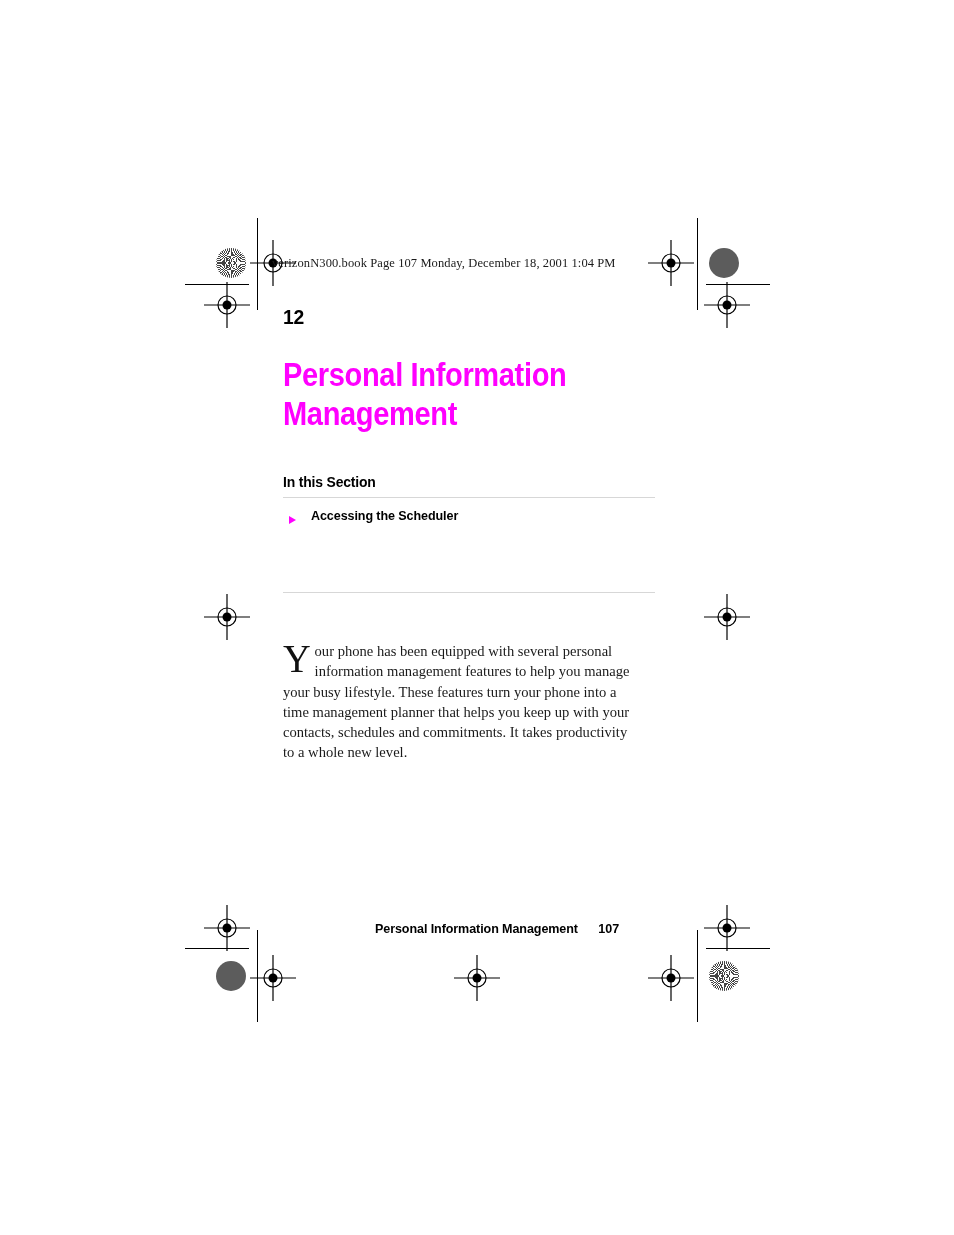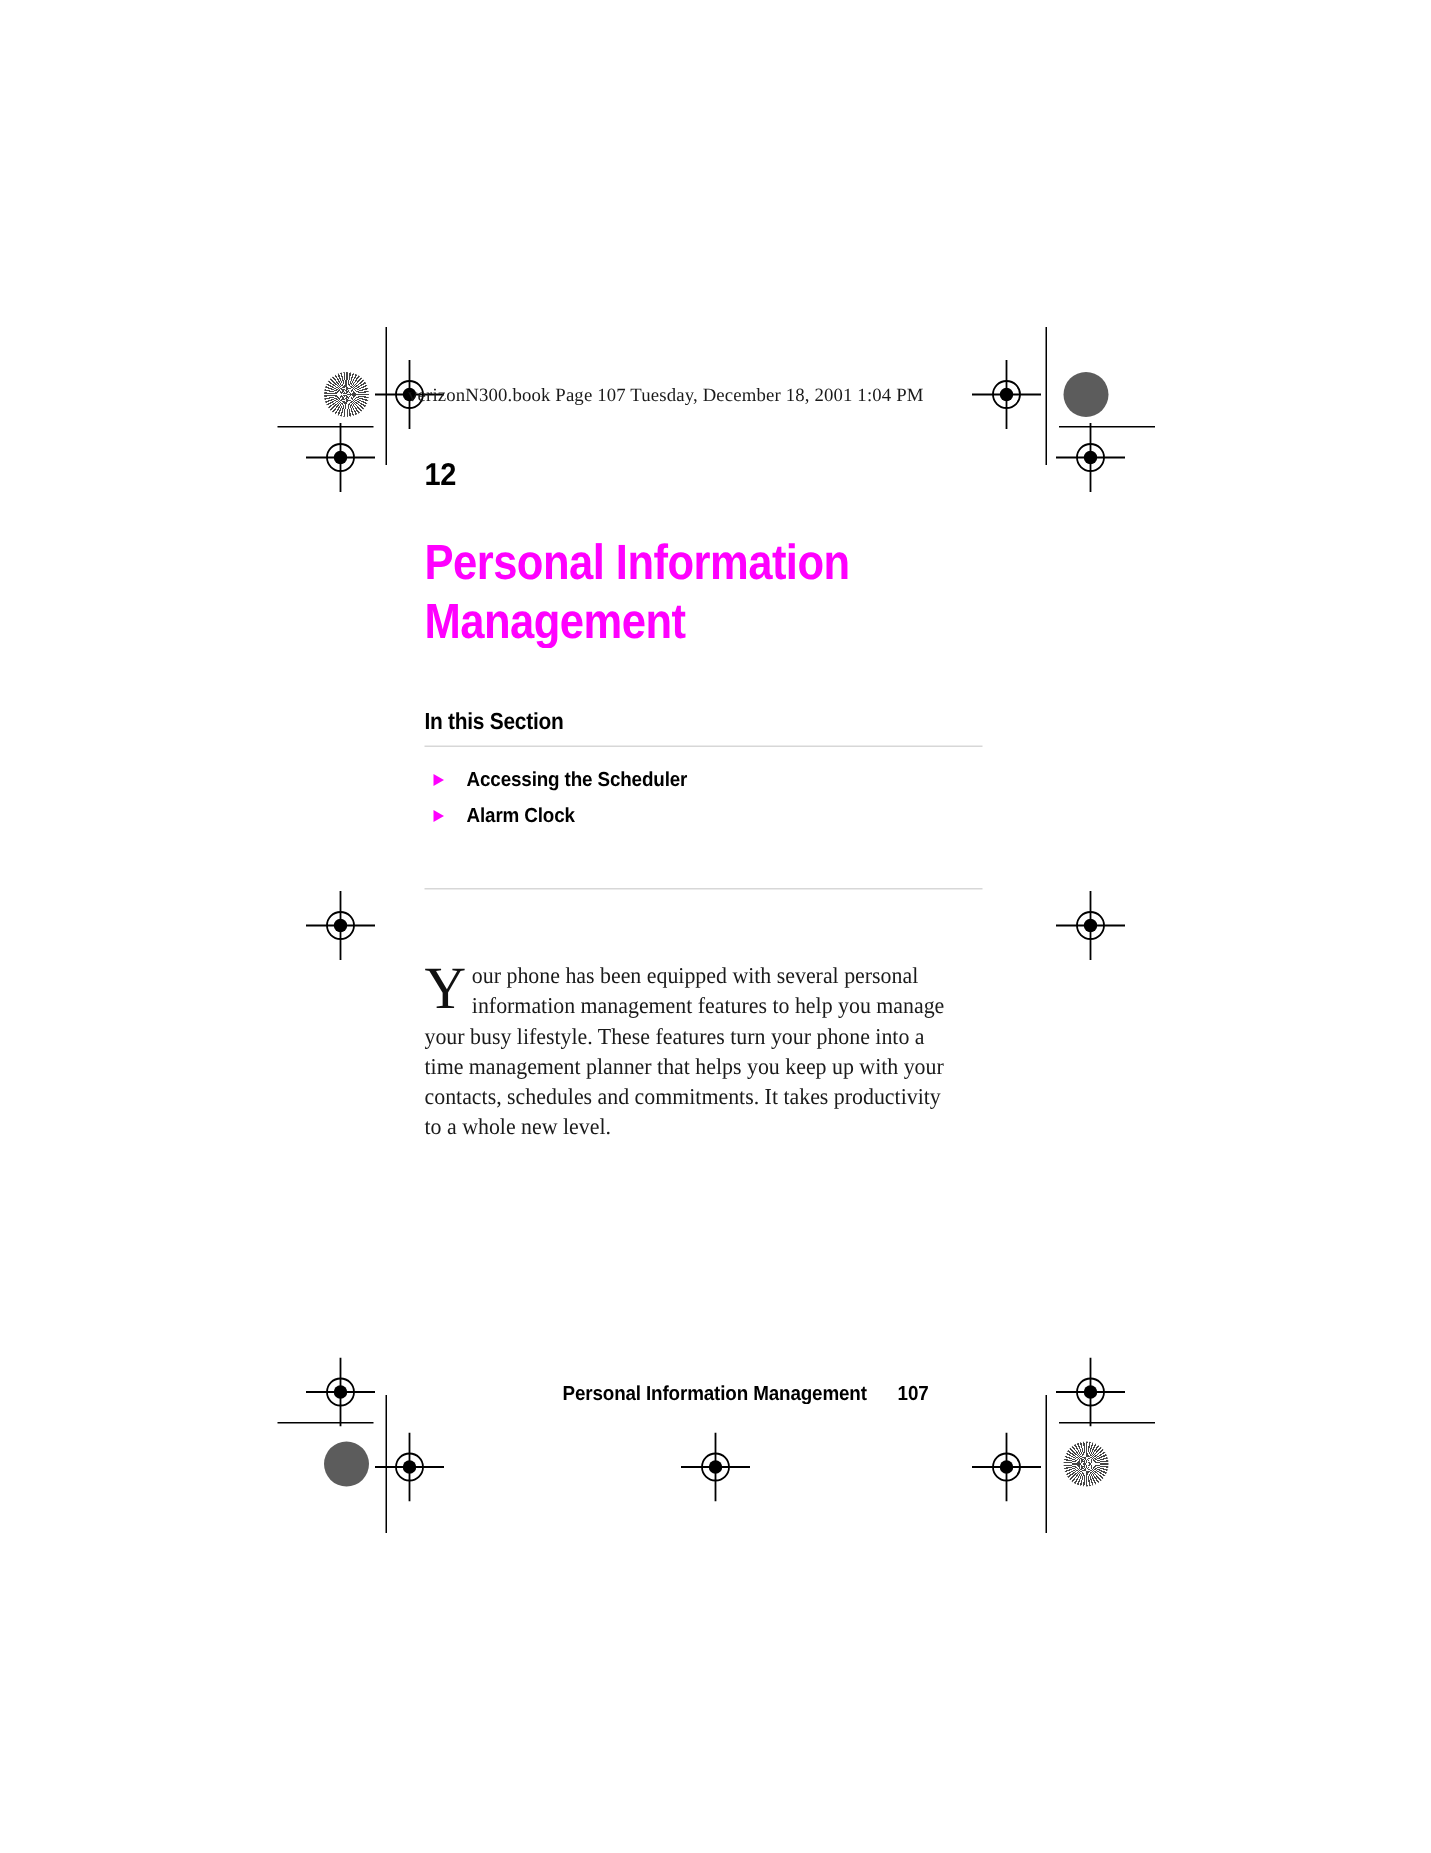--- a/index.html
+++ b/index.html
@@ -105,21 +105,21 @@
   .toc-list {
     position: absolute;
     margin: 0;
     padding: 0;
     list-style: none;
   }
   .toc-item {
     position: relative;
     height: 23.5px;
     display: flex;
-    align-items: center;
+    align-items: flex-start;
   }
   .toc-bullet {
     position: absolute;
     left: 0;
     top: 8px;
     width: 0;
     height: 0;
     border-top: 4.5px solid transparent;
     border-bottom: 4.5px solid transparent;
     border-left: 7.5px solid #FF00FF;
@@ -270,39 +270,35 @@
 
   <div class="star-target" style="left:709px; top:961px;"></div>
 
   <svg class="reg-mark" style="left:648px; top:955px;" viewBox="0 0 46 46">
     <line x1="23" y1="0" x2="23" y2="46" stroke="#000" stroke-width="1.2"></line>
     <line x1="0" y1="23" x2="46" y2="23" stroke="#000" stroke-width="1.2"></line>
     <circle cx="23" cy="23" r="9" fill="none" stroke="#000" stroke-width="1.2"></circle>
     <circle cx="23" cy="23" r="4.5" fill="#000"></circle>
   </svg>
 
-  <div class="running-head" style="left:272px; top:256px;">verizonN300.book  Page 107  Tuesday, December 18, 2001  1:04 PM</div>
+  <div class="running-head" style="left:272px; top:256px;">verizonN300.book  Page 107  Monday, December 18, 2001  1:04 PM</div>
 
   <div class="chapter-number" style="left:283px; top:305px;">12</div>
 
   <div class="chapter-title" style="left:283px; top:355px;">Personal Information Management</div>
 
   <div class="section-heading" style="left:283px; top:473px;">In this Section</div>
 
   <div class="rule" style="left:283px; top:497px; width:372px;"></div>
 
   <ul class="toc-list" style="left:289px; top:508px; width:370px;">
     <li class="toc-item">
       <span class="toc-bullet"></span>
       <span class="toc-label">Accessing the Scheduler</span>
     </li>
-    <li class="toc-item">
-      <span class="toc-bullet"></span>
-      <span class="toc-label">Alarm Clock</span>
-    </li>
   </ul>
 
   <div class="rule" style="left:283px; top:592px; width:372px;"></div>
 
   <div class="intro" style="left:283px; top:641px;">
     <span class="dropcap">Y</span><span>our phone has been equipped with several personal information management features to help you manage your busy lifestyle. These features turn your phone into a time management planner that helps you keep up with your contacts, schedules and commitments. It takes productivity to a whole new level.</span>
   </div>
 
   <div class="footer" style="left:375px; top:921px;">
     <span>Personal Information Management</span><span class="pageno">107</span>

